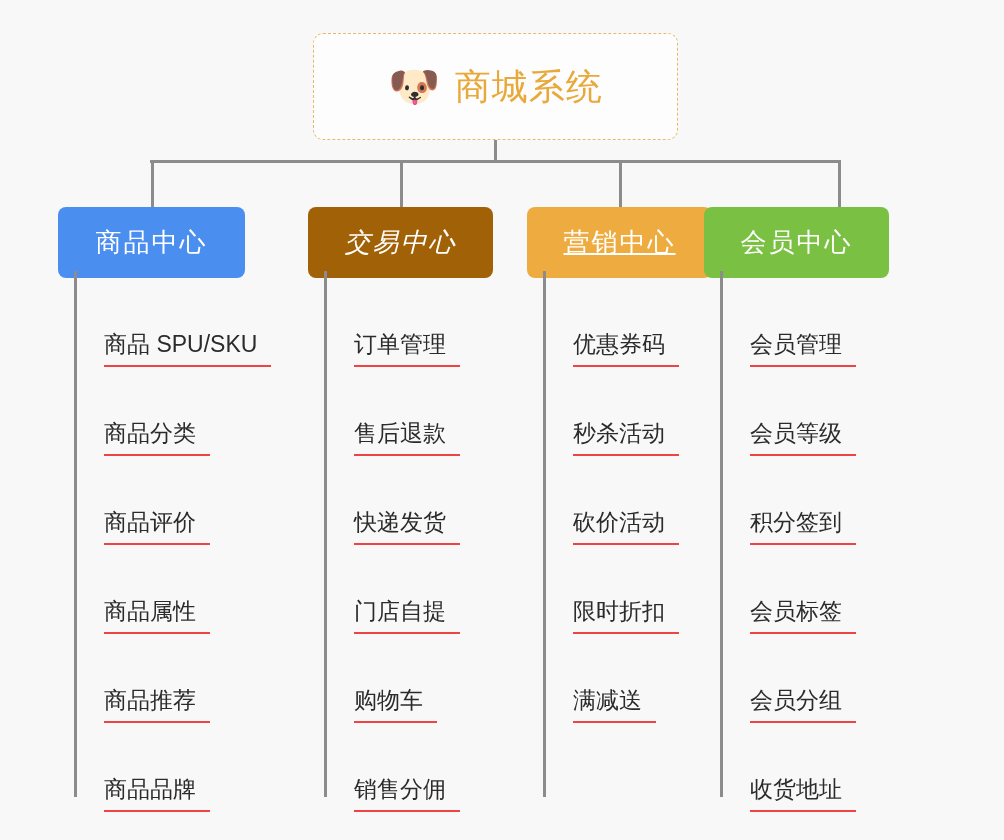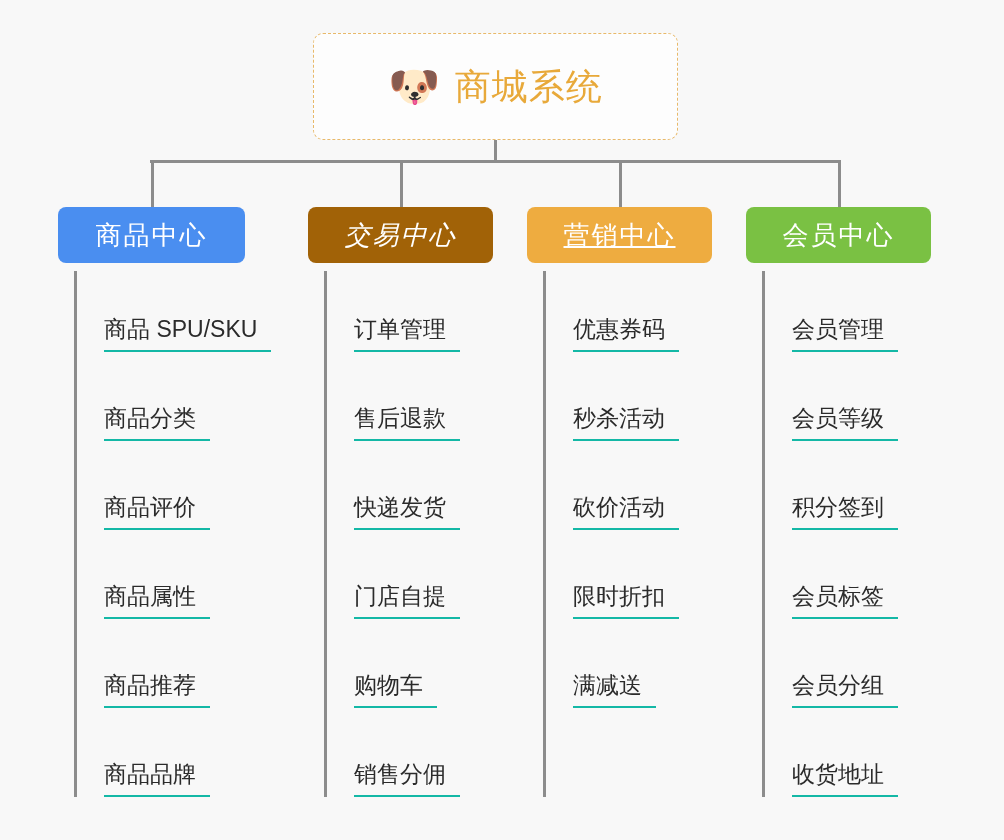--- a/index.html
+++ b/index.html
@@ -71,21 +71,21 @@
     width: 3px;
     height: 47px;
   }
 
   
   .branch {
     position: absolute;
     top: 207px;
   }
   .branch-header {
-    height: 56px;
+    height: 71px;
     box-sizing: border-box;
     border-radius: 8px;
     display: flex;
     align-items: center;
     justify-content: center;
     color: #ffffff;
     font-size: 26px;
     letter-spacing: 2px;
     white-space: nowrap;
   }
@@ -113,21 +113,21 @@
     align-items: flex-end;
     padding-left: 46px;
   }
   .leaf-label {
     position: relative;
     display: inline-block;
     font-size: 23px;
     color: #2b2b2b;
     line-height: 1.1;
     padding: 0 14px 8px 0;
-    border-bottom: 2px solid #14b8a6;
+    border-bottom: 2px solid #ef4444;
     white-space: nowrap;
   }
 </style>
 </head>
 <body>
 
 <div class="canvas">
 
   <div class="root-node">
     <span class="root-emoji">🐶</span>
@@ -200,21 +200,21 @@
             <span class="leaf-label">砍价活动</span>
           </li>
           <li class="leaf-item">
             <span class="leaf-label">限时折扣</span>
           </li>
           <li class="leaf-item">
             <span class="leaf-label">满减送</span>
           </li>
         </ul>
       </div>
-      <div class="branch" style="left: 746px; width: 185px;">
+      <div class="branch" style="left: 704px; width: 185px;">
         <div class="branch-header" style="background: rgb(122, 193, 67);">会员中心</div>
         <div class="branch-trunk" style="height: 526px;"></div>
         <ul class="leaf-list">
           <li class="leaf-item">
             <span class="leaf-label">会员管理</span>
           </li>
           <li class="leaf-item">
             <span class="leaf-label">会员等级</span>
           </li>
           <li class="leaf-item">

